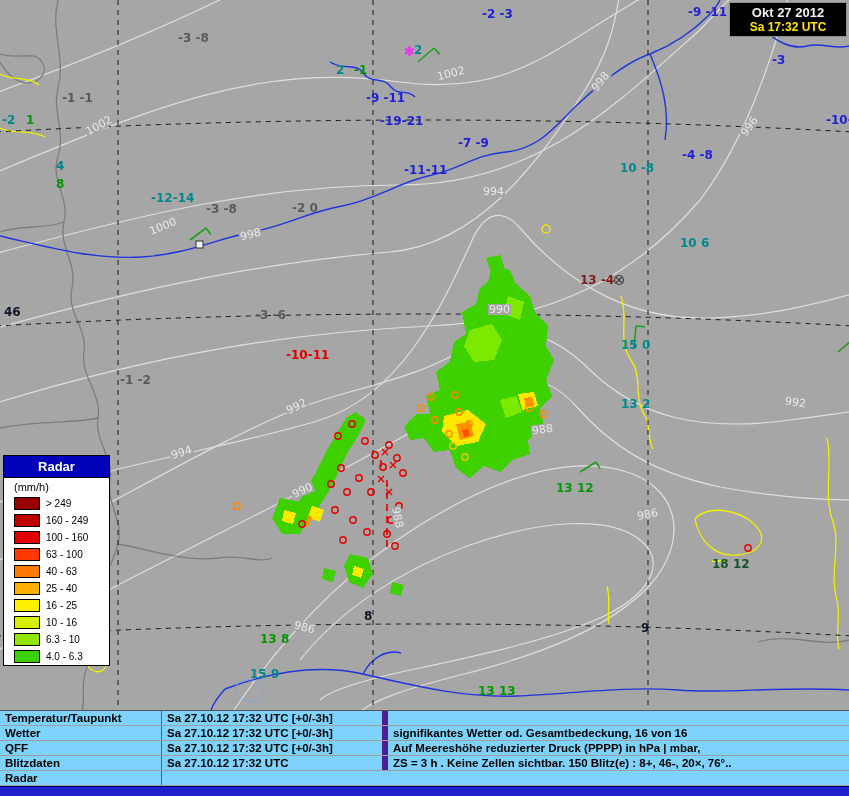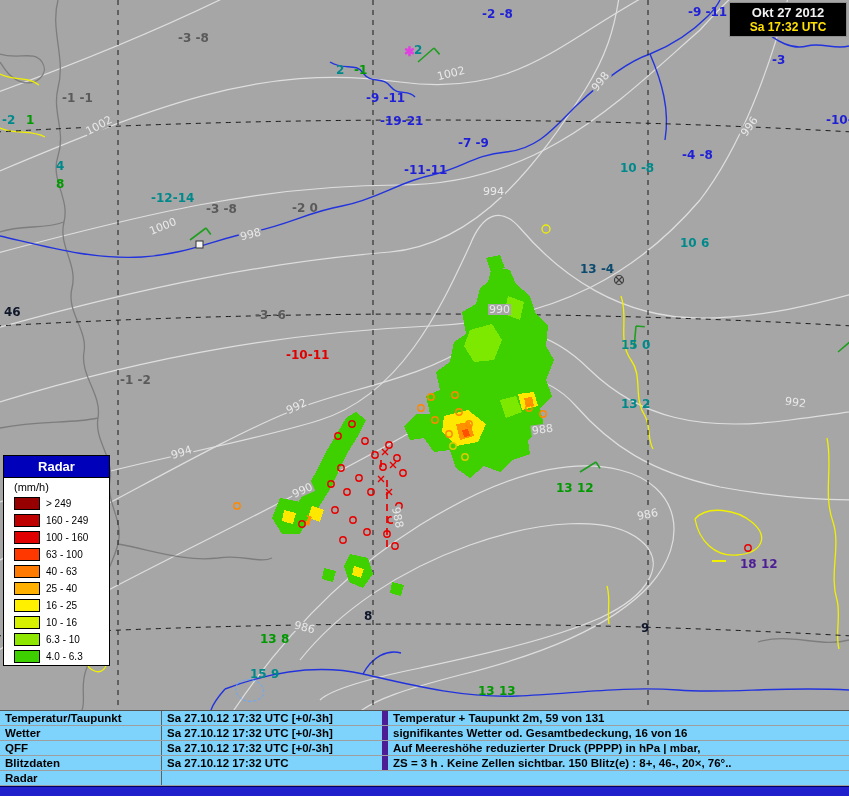--- a/index.html
+++ b/index.html
@@ -188,21 +188,21 @@
         <span class="isobar-label" style="left: 293px; top: 622px; transform: rotate(14deg); transform-origin: center center;">986</span>
         <span class="isobar-label" style="left: 636px; top: 509px; transform: rotate(-12deg); transform-origin: center center;">986</span>
       </div>
     <div id="grid-labels">
         <span class="grid-label" style="left: 4px; top: 306px;">46</span>
         <span class="grid-label" style="left: 364px; top: 610px;">8</span>
         <span class="grid-label" style="left: 641px; top: 622px;">9</span>
       </div>
     <div id="stations">
         <span class="map-label" style="left: 178px; top: 32px; color: rgb(90, 90, 90);">-3 -8</span>
-        <span class="map-label" style="left: 482px; top: 8px; color: rgb(31, 31, 216);">-2 -8</span>
+        <span class="map-label" style="left: 482px; top: 8px; color: rgb(31, 31, 216);">-2 -3</span>
         <span class="map-label" style="left: 688px; top: 6px; color: rgb(31, 31, 216);">-9 -11</span>
         <span class="map-label" style="left: 336px; top: 64px; color: rgb(0, 137, 139);">2</span>
         <span class="map-label" style="left: 354px; top: 64px; color: rgb(0, 153, 0);">-1</span>
         <span class="map-label" style="left: 414px; top: 44px; color: rgb(0, 137, 139);">2</span>
         <span class="map-label" style="left: 62px; top: 92px; color: rgb(90, 90, 90);">-1 -1</span>
         <span class="map-label" style="left: 2px; top: 114px; color: rgb(0, 137, 139);">-2</span>
         <span class="map-label" style="left: 26px; top: 114px; color: rgb(0, 153, 0);">1</span>
         <span class="map-label" style="left: 366px; top: 92px; color: rgb(31, 31, 216);">-9 -11</span>
         <span class="map-label" style="left: 380px; top: 115px; color: rgb(31, 31, 216);">-19-21</span>
         <span class="map-label" style="left: 404px; top: 164px; color: rgb(31, 31, 216);">-11-11</span>
@@ -210,28 +210,28 @@
         <span class="map-label" style="left: 151px; top: 192px; color: rgb(0, 137, 139);">-12-14</span>
         <span class="map-label" style="left: 206px; top: 203px; color: rgb(90, 90, 90);">-3 -8</span>
         <span class="map-label" style="left: 292px; top: 202px; color: rgb(90, 90, 90);">-2 0</span>
         <span class="map-label" style="left: 56px; top: 160px; color: rgb(0, 137, 139);">4</span>
         <span class="map-label" style="left: 56px; top: 178px; color: rgb(0, 153, 0);">8</span>
         <span class="map-label" style="left: 682px; top: 149px; color: rgb(31, 31, 216);">-4 -8</span>
         <span class="map-label" style="left: 620px; top: 162px; color: rgb(0, 137, 139);">10 -8</span>
         <span class="map-label" style="left: 826px; top: 114px; color: rgb(31, 31, 216);">-10-10</span>
         <span class="map-label" style="left: 772px; top: 54px; color: rgb(31, 31, 216);">-3</span>
         <span class="map-label" style="left: 680px; top: 237px; color: rgb(0, 137, 139);">10 6</span>
-        <span class="map-label" style="left: 580px; top: 263px; color: #0c4a6e;">13 -4</span>
+        <span class="map-label" style="left: 580px; top: 274px; color: #7f1d1d;">13 -4</span>
         <span class="map-label" style="left: 286px; top: 349px; color: rgb(224, 0, 0);">-10-11</span>
         <span class="map-label" style="left: 255px; top: 309px; color: rgb(90, 90, 90);">-3 -6</span>
         <span class="map-label" style="left: 120px; top: 374px; color: rgb(90, 90, 90);">-1 -2</span>
         <span class="map-label" style="left: 621px; top: 339px; color: rgb(0, 137, 139);">15 0</span>
         <span class="map-label" style="left: 621px; top: 398px; color: rgb(0, 137, 139);">13 2</span>
         <span class="map-label" style="left: 556px; top: 482px; color: rgb(0, 153, 0);">13 12</span>
-        <span class="map-label" style="left: 740px; top: 558px; color: #4c1d95;">18 12</span>
+        <span class="map-label" style="left: 712px; top: 558px; color: #14532d;">18 12</span>
         <span class="map-label" style="left: 260px; top: 633px; color: rgb(0, 153, 0);">13 8</span>
         <span class="map-label" style="left: 250px; top: 668px; color: rgb(0, 137, 139);">15 9</span>
         <span class="map-label" style="left: 478px; top: 685px; color: rgb(0, 153, 0);">13 13</span>
       </div>
 
     <div class="datetime-box">
       <div class="datetime-date">Okt 27 2012</div>
       <div class="datetime-time">Sa 17:32 UTC</div>
     </div>
 
@@ -280,21 +280,20 @@
             <span class="legend-label">4.0 - 6.3</span>
           </div>
         </div>
     </div>
   </div>
 
   <div class="statusbar" id="statusbar">
       <div class="status-row">
         <div class="cell name">Temperatur/Taupunkt</div>
         <div class="cell time">Sa 27.10.12 17:32 UTC [+0/-3h]</div>
-        <div class="cell desc">Temperatur + Taupunkt 2m, 59 von 131</div>
       </div>
       <div class="status-row">
         <div class="cell name">Wetter</div>
         <div class="cell time">Sa 27.10.12 17:32 UTC [+0/-3h]</div>
         <div class="cell desc">signifikantes Wetter od. Gesamtbedeckung, 16 von 16</div>
       </div>
       <div class="status-row">
         <div class="cell name">QFF</div>
         <div class="cell time">Sa 27.10.12 17:32 UTC [+0/-3h]</div>
         <div class="cell desc">Auf Meereshöhe reduzierter Druck (PPPP) in hPa | mbar,</div>

